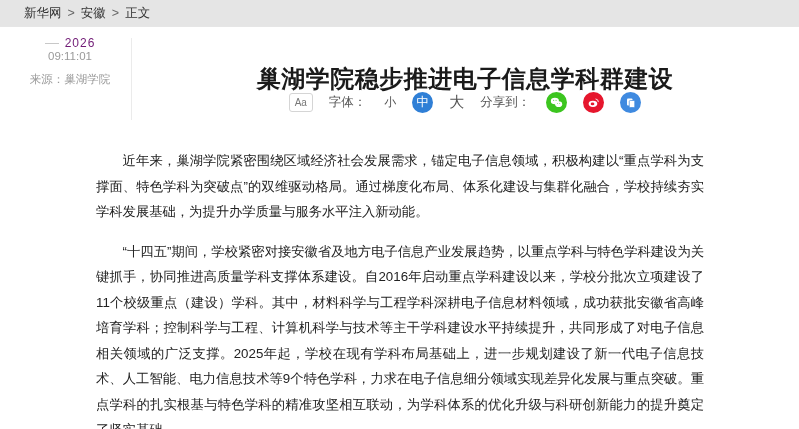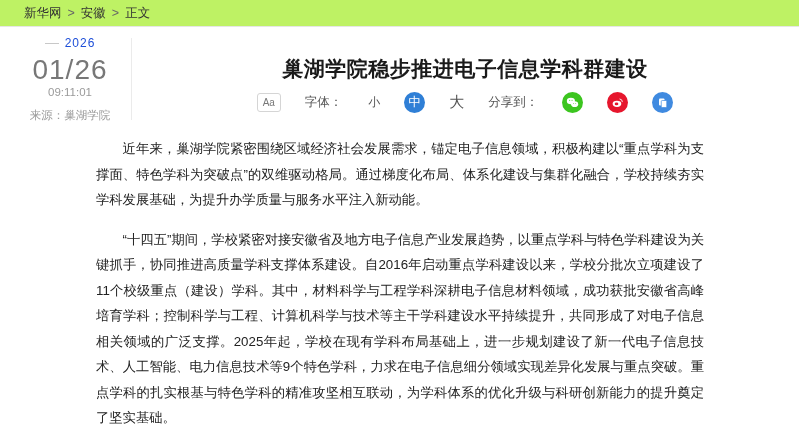--- a/index.html
+++ b/index.html
@@ -27,42 +27,42 @@
     left: 0;
     width: 799px;
     height: 27px;
     border-bottom: 1px solid #e6e6e6;
     display: flex;
     align-items: center;
     padding-left: 24px;
     box-sizing: border-box;
     font-size: 12.5px;
     color: #333333;
-    background: #bef264;
+    background: #e5e5e5;
   }
   .breadcrumb a {
     color: #333333;
     text-decoration: none;
   }
   .breadcrumb .sep {
     margin: 0 6px;
     color: #666666;
   }
   
   .meta {
     position: absolute;
     left: 20px;
     top: 36px;
     width: 100px;
     text-align: center;
     color: #8a8a8a;
   }
   .meta .year {
     font-size: 12px;
-    color: #1d4ed8;
+    color: #701a75;
     letter-spacing: 1px;
     display: flex;
     align-items: center;
     justify-content: center;
     gap: 6px;
   }
   .meta .year:before {
     content: "";
     display: block;
     width: 14px;
@@ -90,39 +90,39 @@
     left: 131px;
     top: 38px;
     width: 1px;
     height: 82px;
     background: #ebebeb;
   }
   
   .headline {
     position: absolute;
     left: 150px;
-    top: 40px;
+    top: 48px;
     width: 630px;
     text-align: center;
-    font-size: 21px;
+    font-size: 24px;
     font-weight: bold;
     color: #1a1a1a;
     letter-spacing: 0.5px;
     line-height: 30px;
   }
   
   .toolbar {
     position: absolute;
     left: 150px;
     top: 92px;
     width: 630px;
     display: flex;
     align-items: center;
     justify-content: center;
-    gap: 24px;
+    gap: 16px;
     font-size: 12.5px;
     color: #555555;
   }
   .aa-box {
     width: 24px;
     height: 19px;
     border: 1px solid #d5d5d5;
     border-radius: 3px;
     display: flex;
     align-items: center;
@@ -158,41 +158,40 @@
     position: absolute;
     left: 96px;
     top: 136px;
     width: 608px;
     font-size: 13.3px;
     line-height: 25.5px;
     color: #222222;
     text-align: justify;
   }
   .article p {
-    margin: 0 0 14px 0;
+    margin: 12px 0 14px 0;
     text-indent: 2em;
   }
   .article p.noindent { text-indent: 2em; }
 </style>
 </head>
 <body>
 
 <div class="page">
 
   <div class="breadcrumb">
     <a href="#">新华网</a>
     <span class="sep">&gt;</span>
     <a href="#">安徽</a>
     <span class="sep">&gt;</span>
     <a href="#">正文</a>
   </div>
 
   <div class="meta">
     <div class="year">2026</div>
-    <div class="daymon">01/26</div>
     <div class="time">09:11:01</div>
     <div class="source">来源：巢湖学院</div>
   </div>
 
   <div class="vline"></div>
 
   <h1 class="headline">巢湖学院稳步推进电子信息学科群建设</h1>
 
   <div class="toolbar">
     <span class="aa-box">Aa</span>

